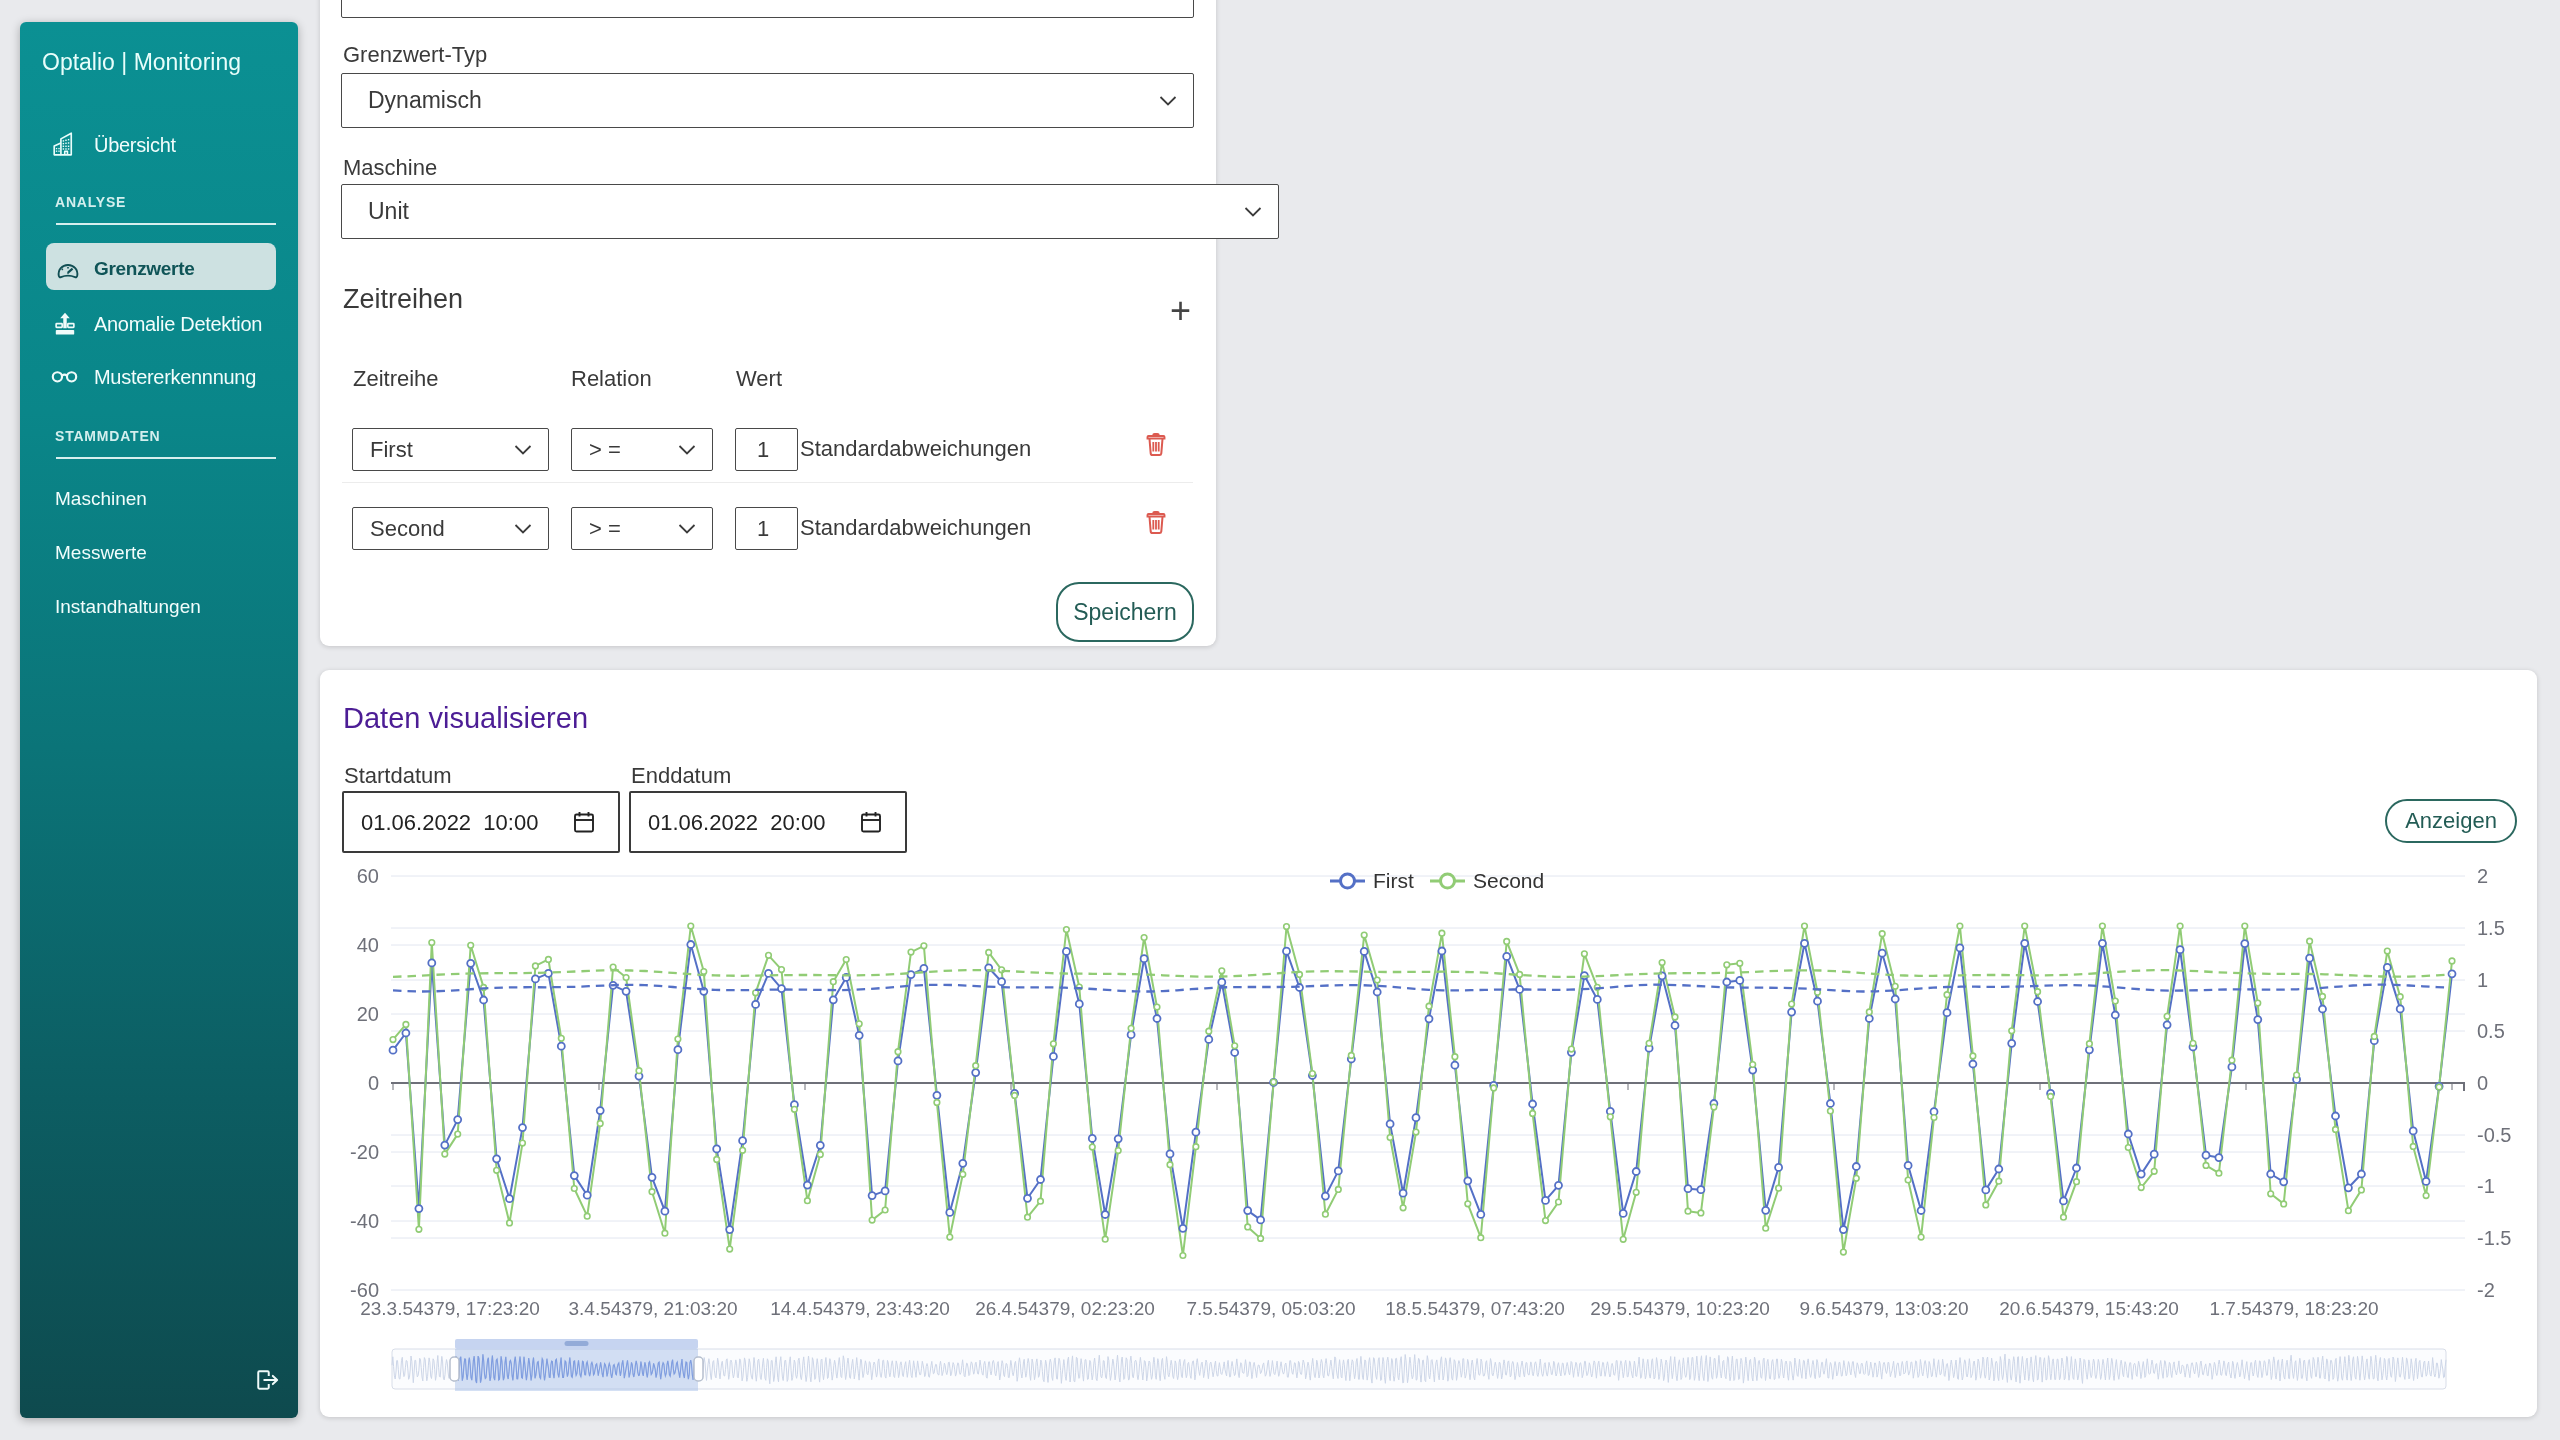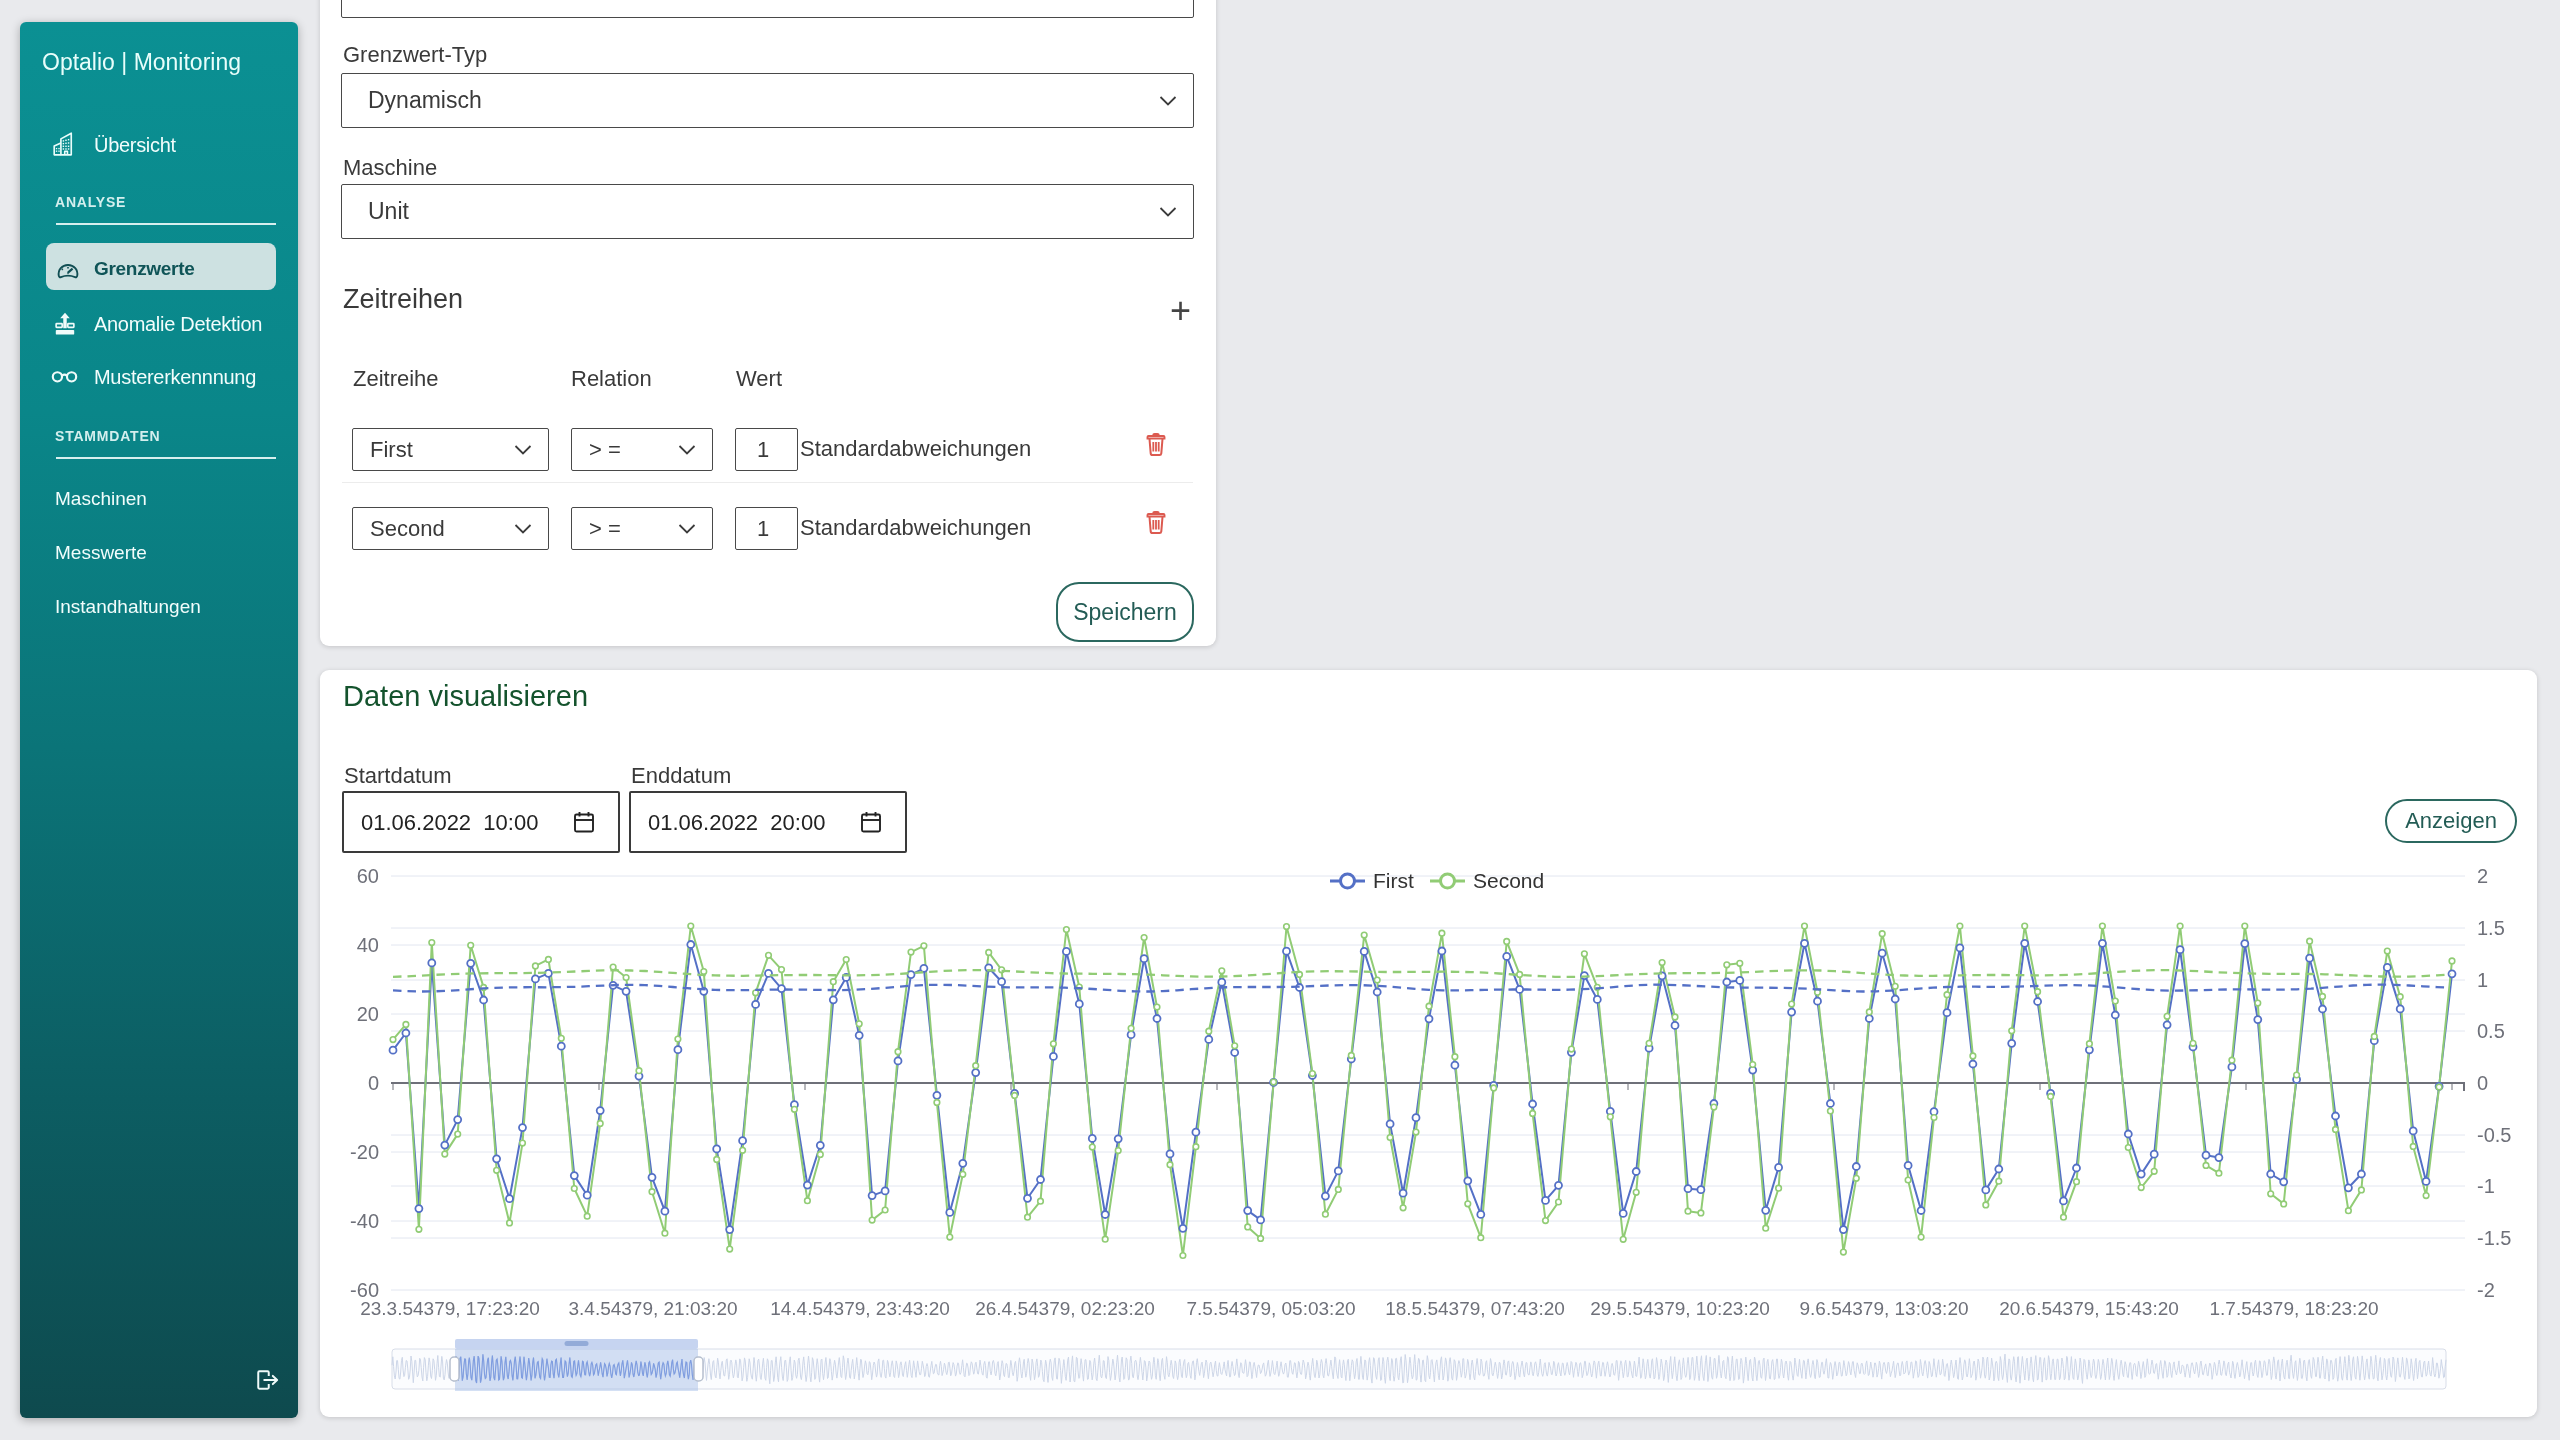--- a/index.html
+++ b/index.html
@@ -89,21 +89,21 @@
 <div class="card" style="left:320px;top:-60px;width:896px;height:706px"></div>
 <div class="abs" style="left:341px;top:-30px;width:853px;height:48px;border:1.8px solid #494949;border-radius:2px;background:#fff"></div>
 <div class="lbl" style="left:343px;top:42px">Grenzwert-Typ</div>
 <div class="abs sel" style="left:341px;top:73px;width:853px;height:55px">
 <span style="margin-left:26px;font-size:23px">Dynamisch</span>
 <span class="chv"><svg width="18" height="11" viewBox="0 0 18 11" fill="none" stroke="#3c3c3c" stroke-width="1.8">
         <path d="M1.5 1.5 L9 9 L16.5 1.5"></path>
       </svg></span>
   </div>
 <div class="lbl" style="left:343px;top:155px">Maschine</div>
-<div class="abs sel" style="left:341px;top:184px;width:853px;height:55px">
+<div class="abs sel" style="left:341px;top:184px;width:938px;height:55px">
 <span style="margin-left:26px;font-size:23px">Unit</span>
 <span class="chv"><svg width="18" height="11" viewBox="0 0 18 11" fill="none" stroke="#3c3c3c" stroke-width="1.8">
         <path d="M1.5 1.5 L9 9 L16.5 1.5"></path>
       </svg></span>
   </div>
 <div class="abs" style="left:343px;top:284px;font-size:27px;color:#3a3a3a">Zeitreihen</div>
 <div class="abs" style="left:1170px;top:290px;font-size:36px;font-weight:300;color:#444">+</div>
 <div class="lbl" style="left:353px;top:366px">Zeitreihe</div>
 <div class="lbl" style="left:571px;top:366px">Relation</div>
 <div class="lbl" style="left:736px;top:366px">Wert</div>
@@ -152,21 +152,21 @@
 <path d="M5.5 7 L6.7 21.3 C6.8 22.3 7.5 23 8.5 23 H15.5 C16.5 23 17.2 22.3 17.3 21.3 L18.5 7"></path>
 <path d="M3.5 6.5 H20.5 V5 C20.5 4.4 20.1 4 19.5 4 H4.5 C3.9 4 3.5 4.4 3.5 5 Z" stroke-width="1.9"></path>
 <path d="M9.2 4 V3.3 C9.2 2.5 9.8 2 10.6 2 H13.4 C14.2 2 14.8 2.5 14.8 3.3 V4" stroke-width="1.9"></path>
 <line x1="9.3" y1="10" x2="9.3" y2="19.5" stroke-width="1.8"></line>
 <line x1="12" y1="10" x2="12" y2="19.5" stroke-width="1.8"></line>
 <line x1="14.7" y1="10" x2="14.7" y2="19.5" stroke-width="1.8"></line>
 </svg></div>
 <div class="pill-btn" style="left:1056px;top:582px;width:138px;height:60px">Speichern</div>
 
 <div class="card" style="left:320px;top:670px;width:2217px;height:747px"></div>
-<div class="abs" style="left:343px;top:680px;font-size:29px;color:#14532d">Daten visualisieren</div>
+<div class="abs" style="left:343px;top:702px;font-size:29px;color:#4c1d95">Daten visualisieren</div>
 <div class="lbl" style="left:344px;top:763px">Startdatum</div>
 <div class="abs" style="left:342px;top:791px;width:278px;height:62px;border:2px solid #3a3a3a;border-radius:2px;background:#fff"></div>
 <div class="abs" style="left:361px;top:810px;font-size:22px;color:#222">01.06.2022&nbsp; 10:00</div>
 <div class="abs" style="left:573px;top:810px;line-height:0"><svg width="22" height="24" viewBox="0 0 22 24" fill="none" stroke="#222" stroke-width="1.9">
 <rect x="2" y="4.5" width="18" height="17" rx="1.5"></rect>
 <line x1="2" y1="10" x2="20" y2="10"></line>
 <line x1="6.5" y1="2" x2="6.5" y2="6.5"></line>
 <line x1="15.5" y1="2" x2="15.5" y2="6.5"></line>
 </svg></div>
 <div class="lbl" style="left:631px;top:763px">Enddatum</div>

